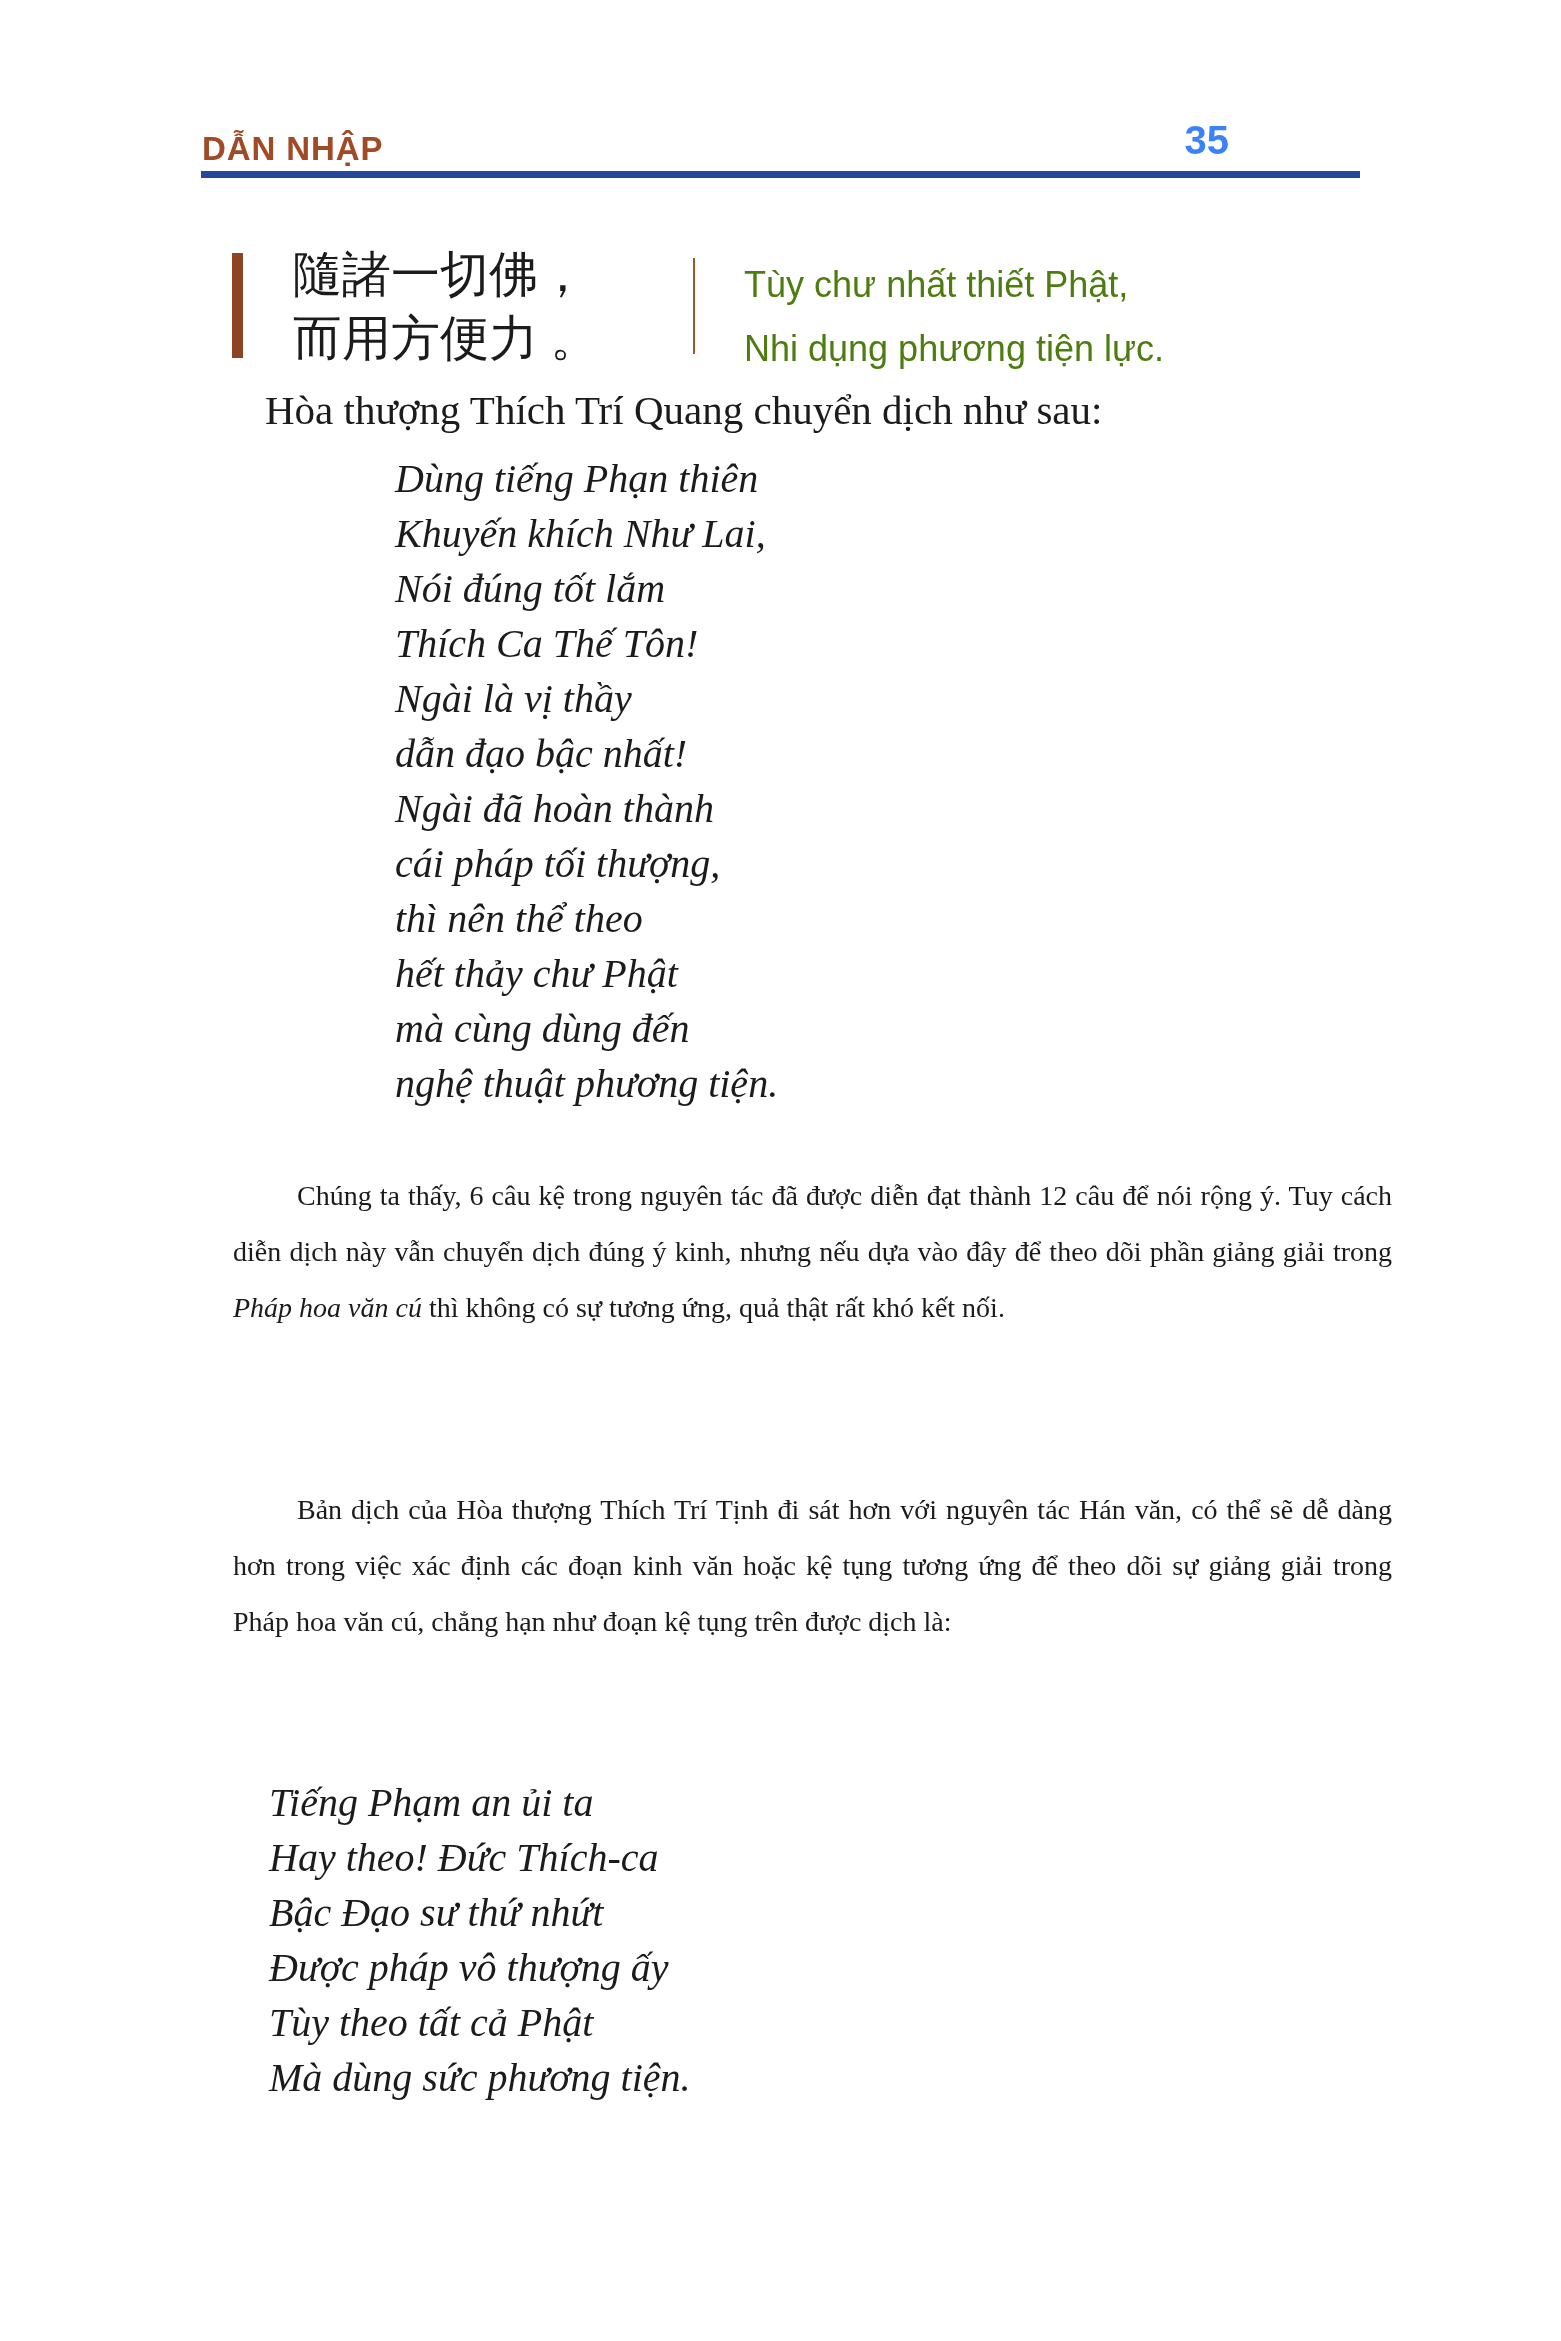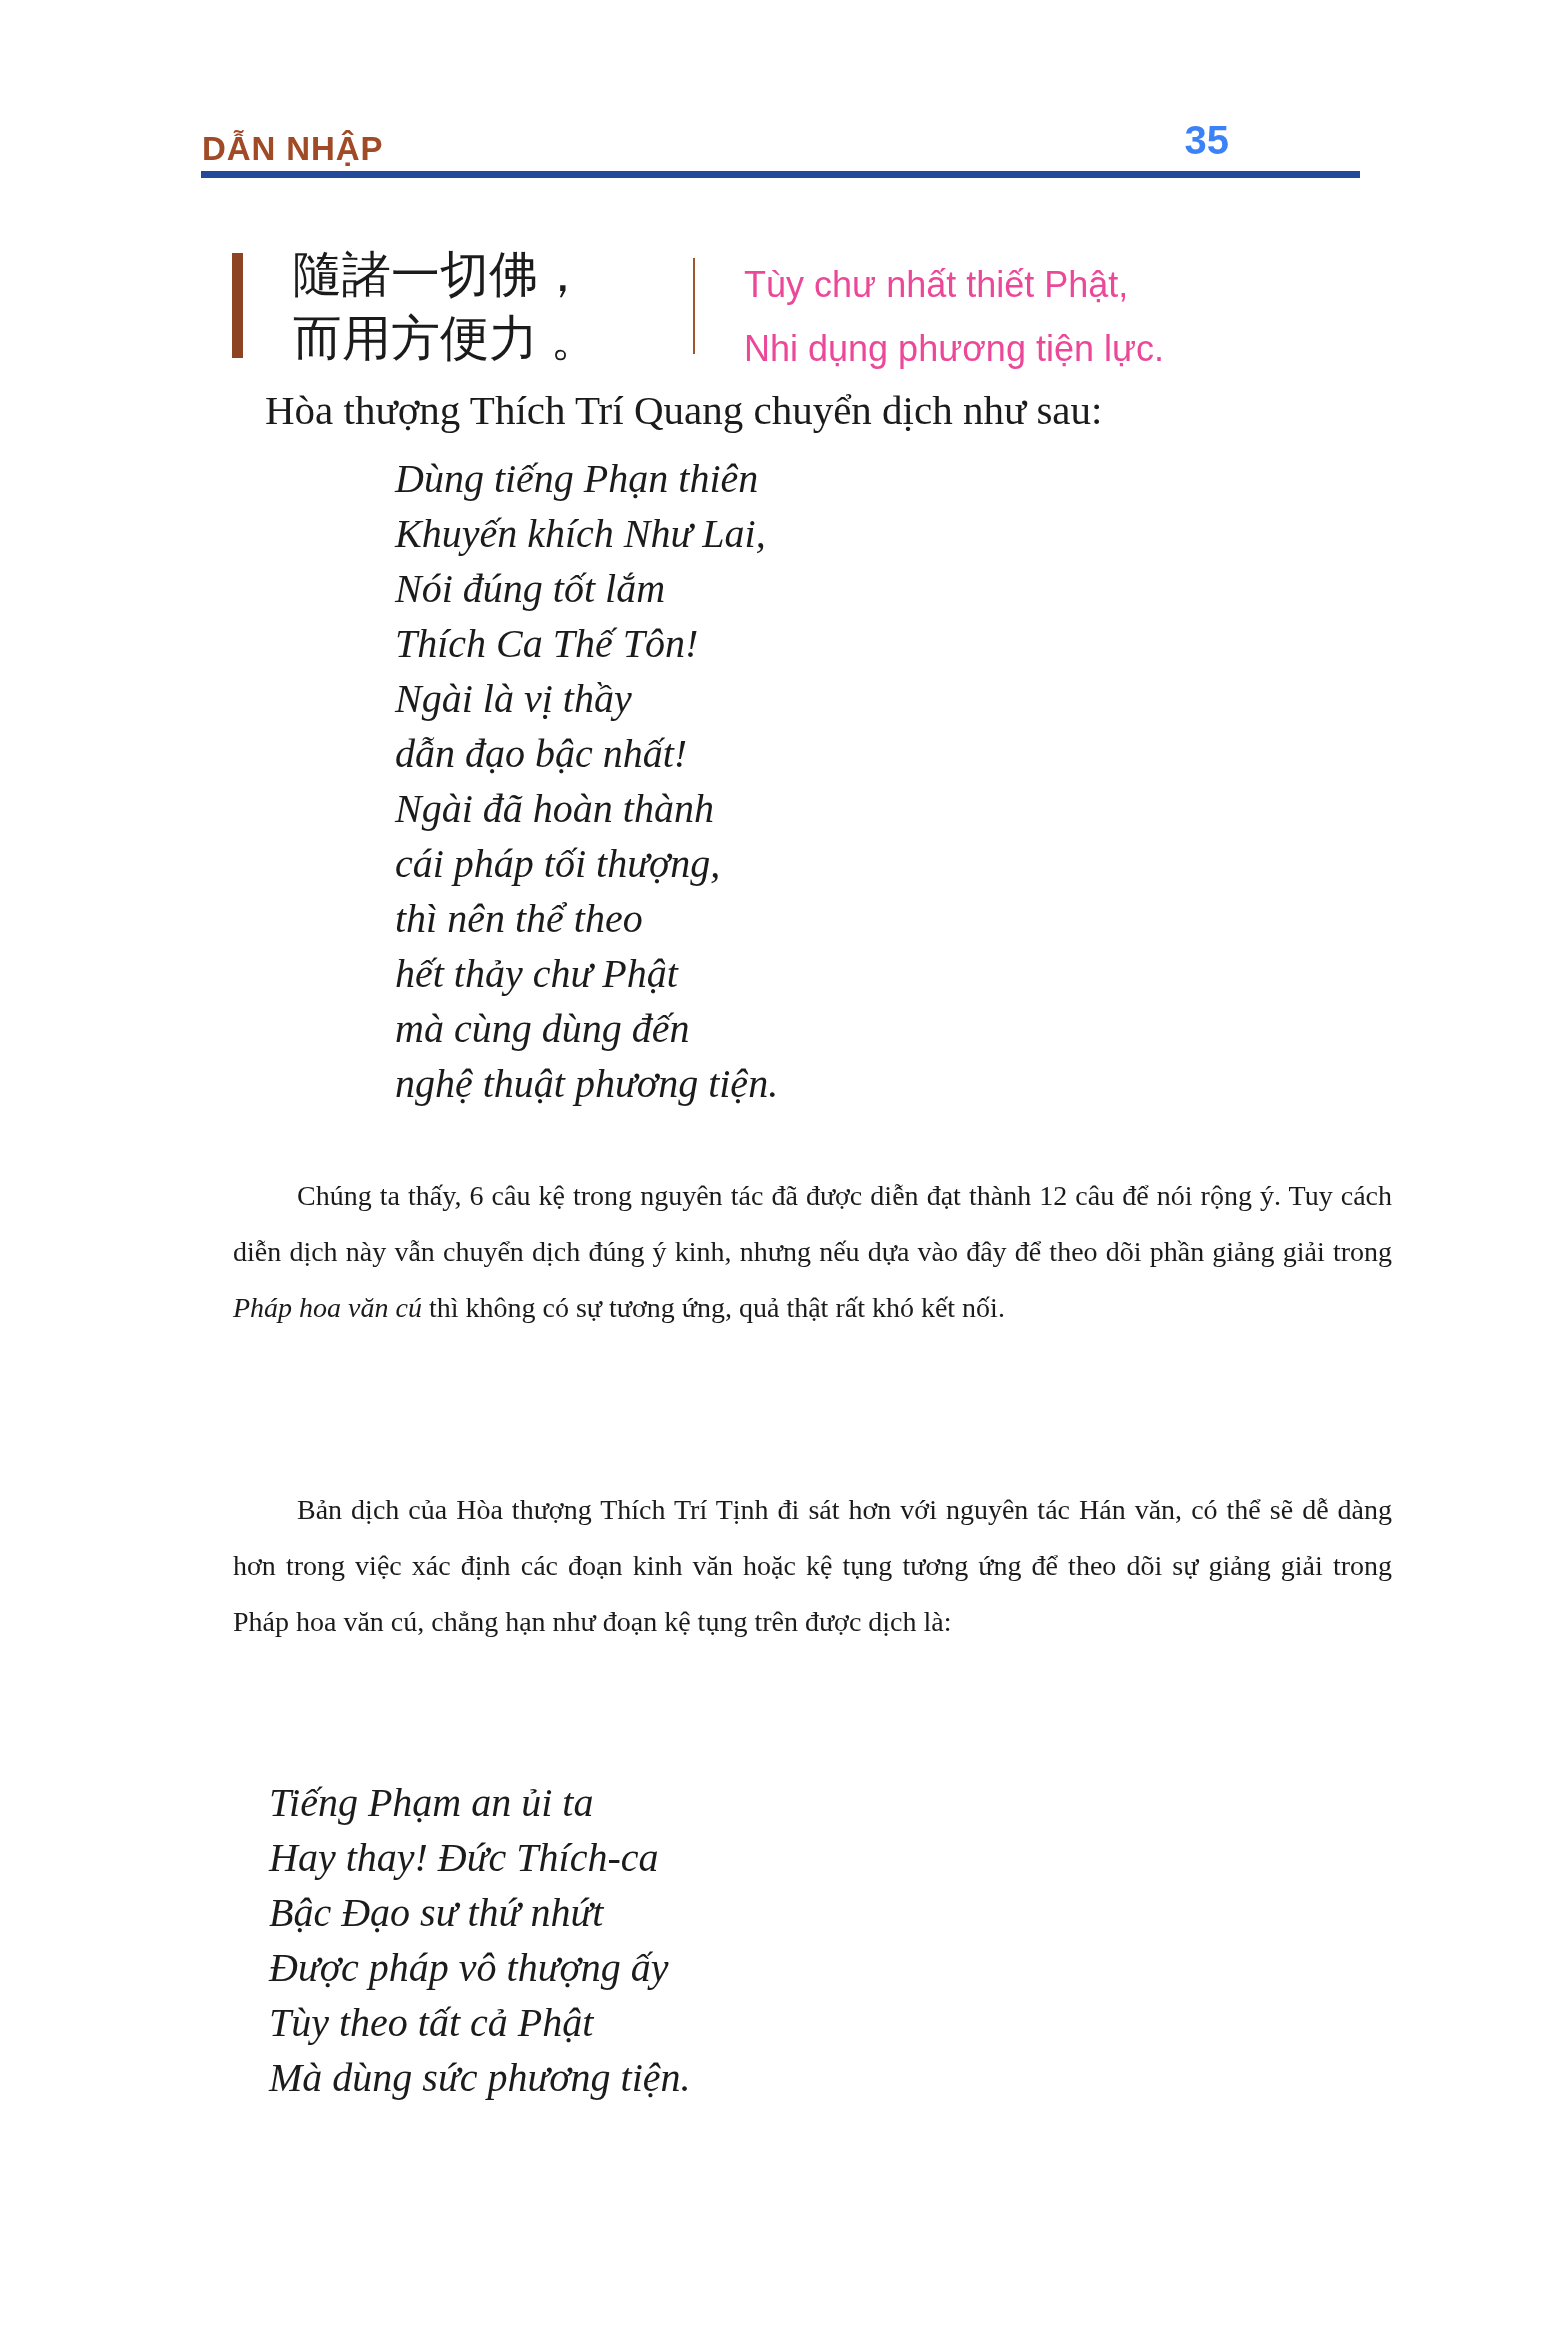--- a/index.html
+++ b/index.html
@@ -55,21 +55,21 @@
     left: 693px; top: 258px;
     width: 1.7px; height: 96px;
     background: #A0552D;
   }
   .sino-viet {
     position: absolute;
     left: 744px; top: 253px;
     font-family: "Liberation Sans", sans-serif;
     font-size: 36px;
     line-height: 64px;
-    color: #ec4899;
+    color: #4d7c0f;
     white-space: nowrap;
   }
   .intro {
     position: absolute;
     left: 201px; top: 384px;
     width: 1159px;
     margin: 0;
     font-size: 41px;
     line-height: 52px;
     text-indent: 64px;
@@ -139,21 +139,21 @@
       <div>mà cùng dùng đến</div>
       <div>nghệ thuật phương tiện.</div>
     </div>
 
   <p class="para para-1"><span>Chúng ta thấy, 6 câu kệ trong nguyên tác đã được diễn đạt thành 12 câu để nói rộng ý. Tuy cách diễn dịch này vẫn chuyển dịch đúng ý kinh, nhưng nếu dựa vào đây để theo dõi phần giảng giải trong </span><span class="it">Pháp hoa văn cú</span><span> thì không có sự tương ứng, quả thật rất khó kết nối.</span></p>
 
   <p class="para para-2">Bản dịch của Hòa thượng Thích Trí Tịnh đi sát hơn với nguyên tác Hán văn, có thể sẽ dễ dàng hơn trong việc xác định các đoạn kinh văn hoặc kệ tụng tương ứng để theo dõi sự giảng giải trong Pháp hoa văn cú, chẳng hạn như đoạn kệ tụng trên được dịch là:</p>
 
   <div class="verse verse-2">
       <div>Tiếng Phạm an ủi ta</div>
-      <div>Hay thay! Đức Thích-ca</div>
+      <div>Hay theo! Đức Thích-ca</div>
       <div>Bậc Đạo sư thứ nhứt</div>
       <div>Được pháp vô thượng ấy</div>
       <div>Tùy theo tất cả Phật</div>
       <div>Mà dùng sức phương tiện.</div>
     </div>
 
 </div>
 
 
 </body></html>

